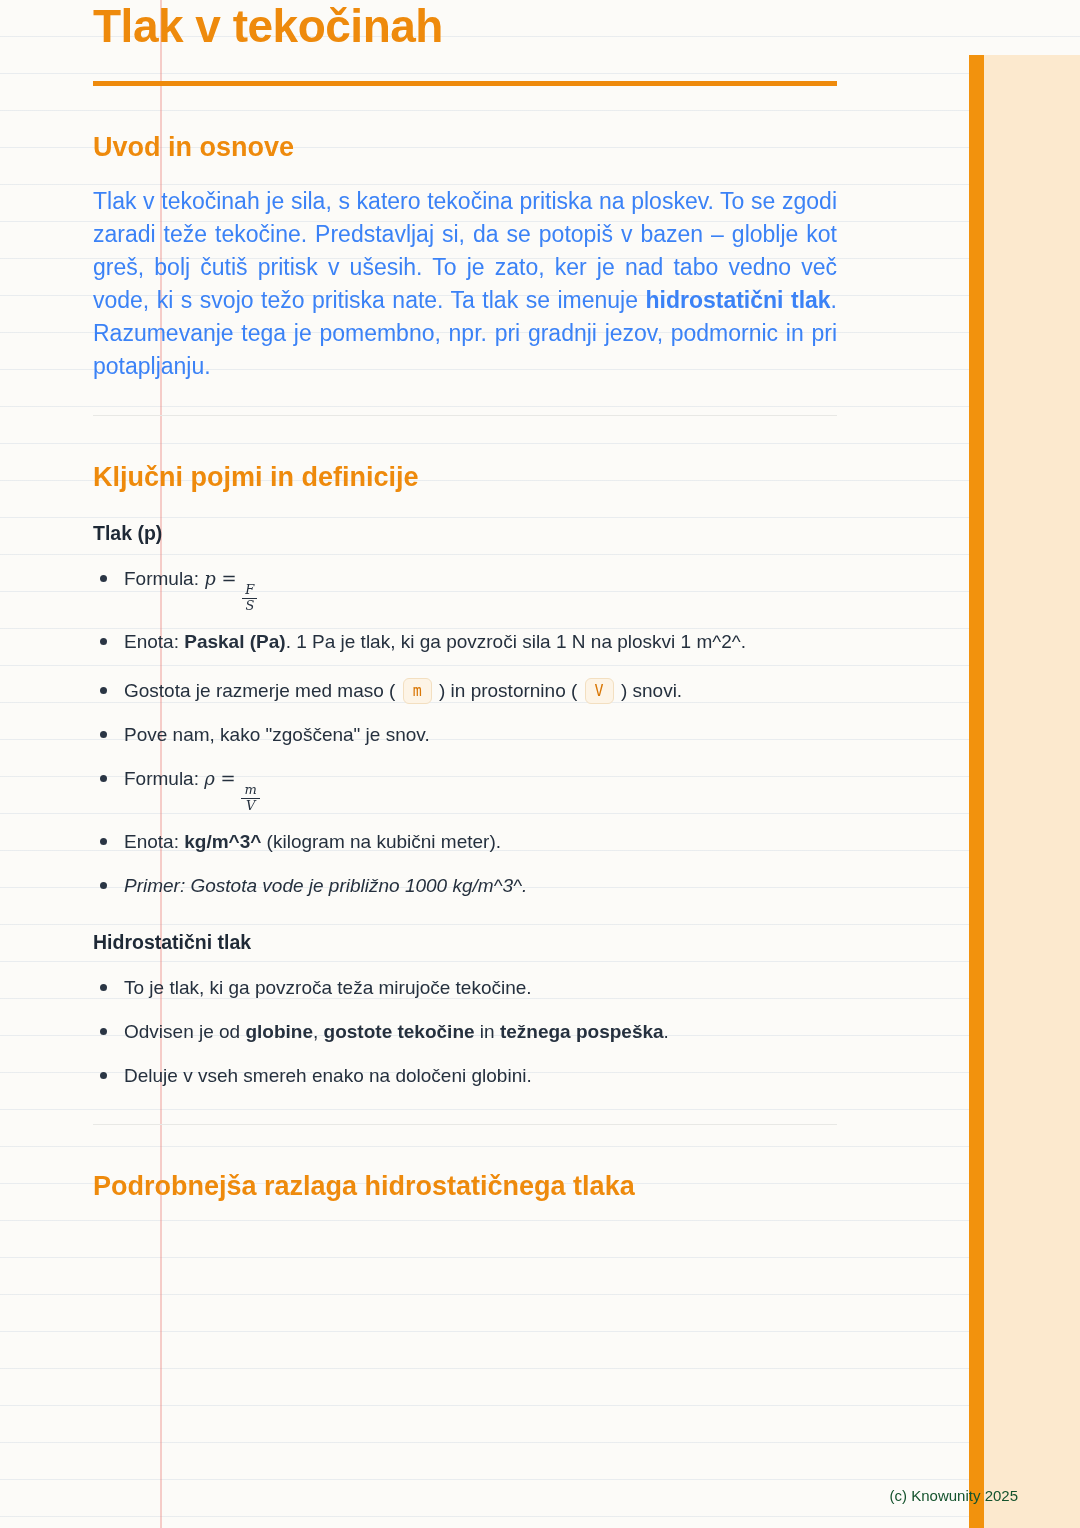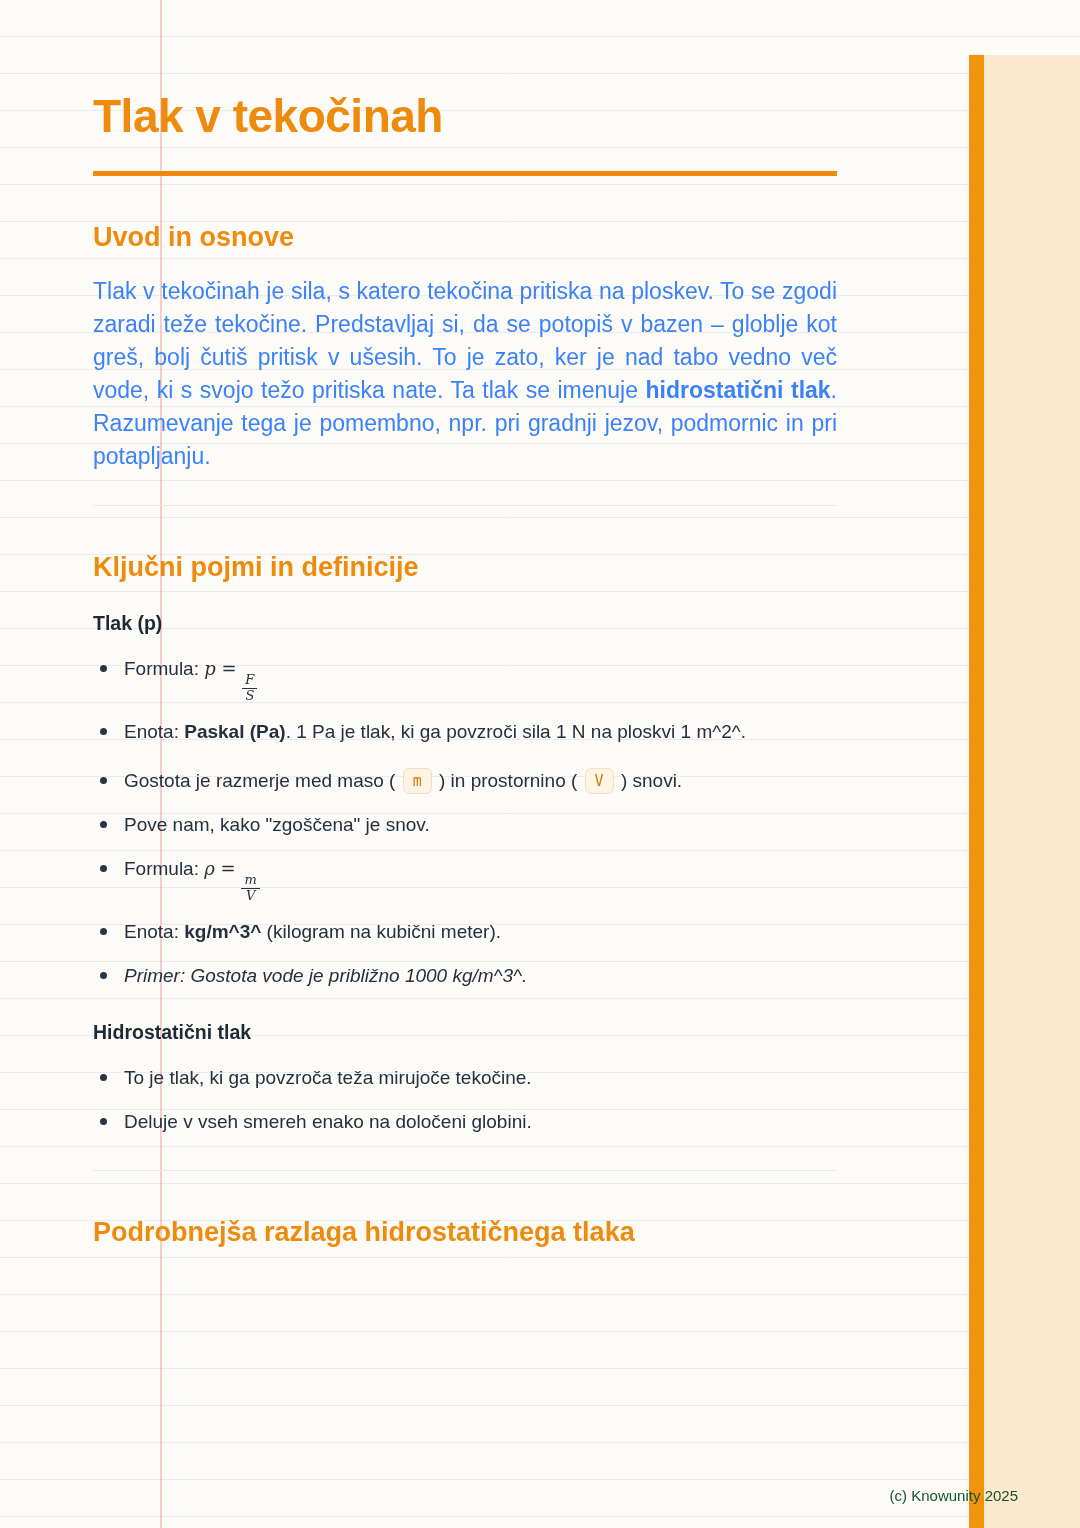--- a/index.html
+++ b/index.html
@@ -22,21 +22,21 @@
   .stripe-solid {
     position:absolute; top:55px; bottom:0; right:96px; width:15px;
     background:#F2920D; z-index:1;
   }
   .stripe-light {
     position:absolute; top:55px; bottom:0; right:0; width:96px;
     background:#FCE9CE; z-index:0;
   }
   .content {
     position:relative; z-index:2;
-    margin-left:93px; width:744px; padding-top:90px;
+    margin-left:93px; width:744px; 
   }
   h1.page-title {
     font-size:46px; font-weight:800; color:#EE8A0C; letter-spacing:-0.5px;
     line-height:1.15;
   }
   .title-rule { height:5px; background:#EE8A0C; margin-top:28px; }
   h2.section {
     font-size:27px; font-weight:700; color:#EE8A0C; margin-top:46px;
     line-height:1.15;
   }
@@ -120,20 +120,21 @@
             <span class="den">V</span>
           </span></span></li>
     <li><span>Enota: </span><b>kg/m^3^</b><span> (kilogram na kubični meter).</span></li>
     <li class="em-note">Primer: Gostota vode je približno 1000 kg/m^3^.</li>
   </ul>
 
   <h3 class="sub">Hidrostatični tlak</h3>
 
   <ul class="bullets">
     <li>To je tlak, ki ga povzroča teža mirujoče tekočine.</li>
+    <li><span>Odvisen je od </span><b>globine</b><span>, </span><b>gostote tekočine</b><span> in </span><b>težnega pospeška</b><span>.</span></li>
     <li>Deluje v vseh smereh enako na določeni globini.</li>
   </ul>
 
   <div class="divider"></div>
 
   <h2 class="section">Podrobnejša razlaga hidrostatičnega tlaka</h2>
 
 </div>
 
 <div class="footer">(c) Knowunity 2025</div>

